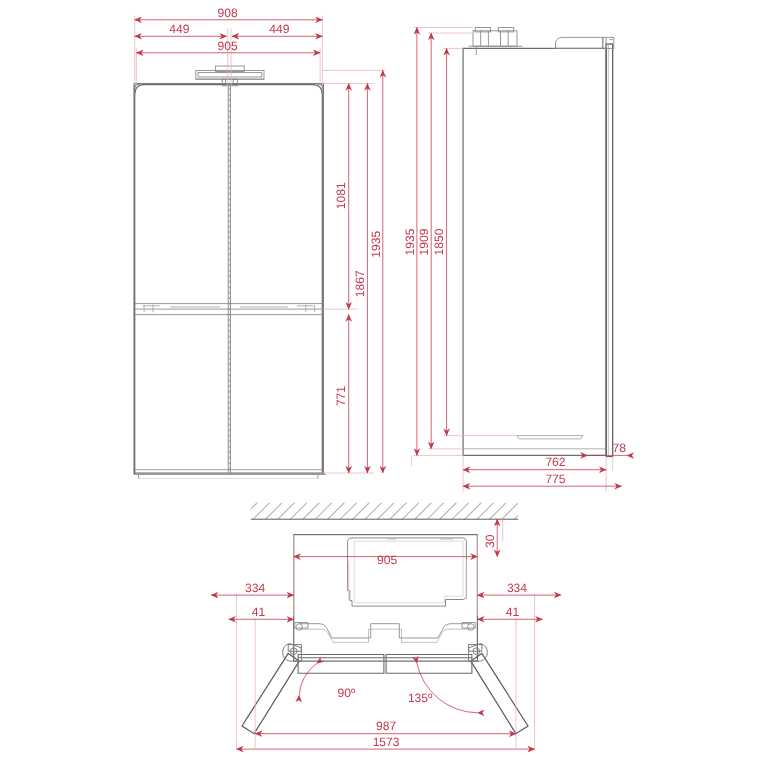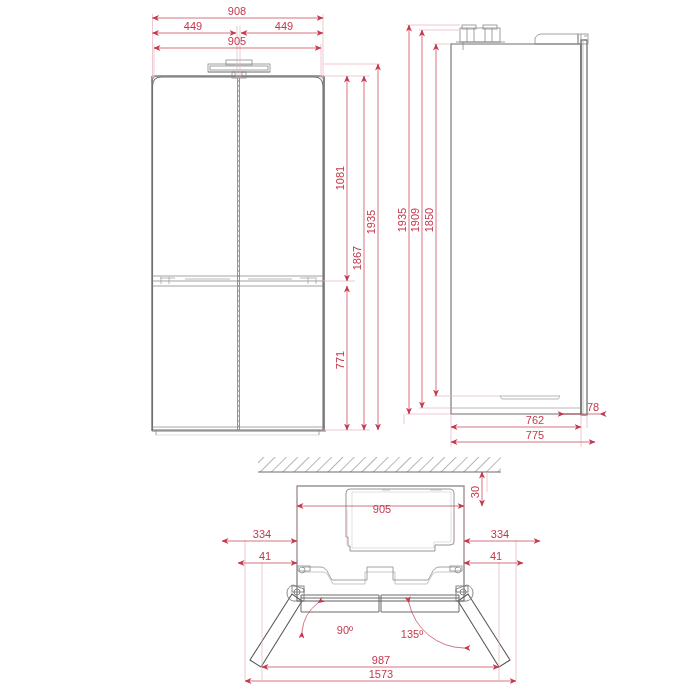--- a/index.html
+++ b/index.html
@@ -11,21 +11,20 @@
     width: 700px;
     height: 700px;
     font-family: "Liberation Sans", sans-serif;
     overflow: hidden;
   }
   #drawing-root {
     position: relative;
     width: 660px;
     height: 700px;
     background: #ffffff;
-    margin-left: 30px;
   }
   svg.cad {
     position: absolute;
     left: 0;
     top: 0;
     width: 700px;
     height: 700px;
     display: block;
   }
   .dimtext {

